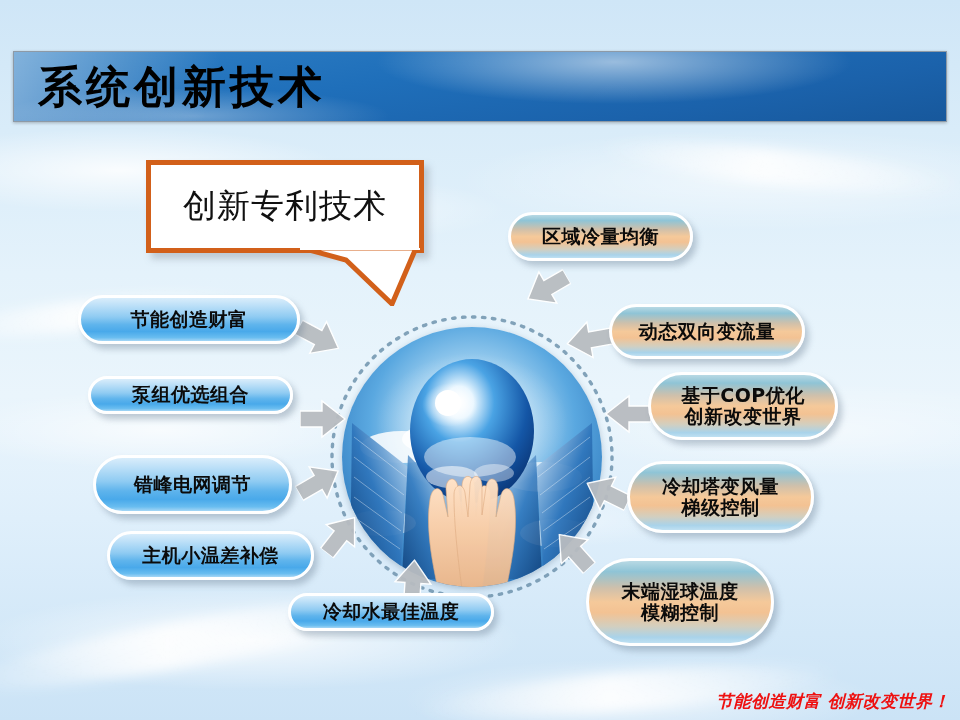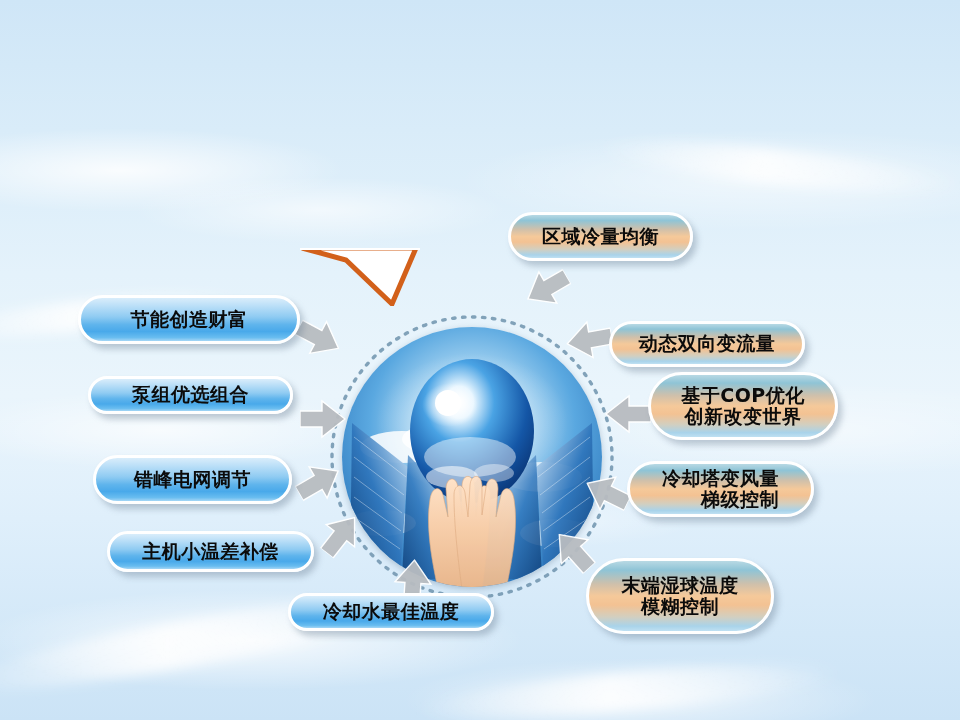--- a/index.html
+++ b/index.html
@@ -206,21 +206,27 @@
 <body>
 
 <div id="slide">
 
   <div class="clouds"></div>
   <div class="cloud-streak" style="left:-40px; top:620px; width:460px; height:46px; transform:rotate(-10deg);"></div>
   <div class="cloud-streak" style="left:420px; top:672px; width:420px; height:38px; transform:rotate(-5deg);"></div>
   <div class="cloud-streak" style="left:600px; top:150px; width:360px; height:34px; transform:rotate(6deg);"></div>
   <div class="cloud-streak" style="left:-60px; top:300px; width:300px; height:30px; transform:rotate(-6deg);"></div>
 
-
+  <div id="title-banner">
+    <div id="title-text">系统创新技术</div>
+  </div>
+
+  <div id="callout">
+    <div id="callout-text">创新专利技术</div>
+  </div>
   <svg id="callout-tail" viewBox="0 0 120 58">
     <polygon points="2,0 116,0 92,56 46,12" fill="#ffffff" stroke="#d2601a" stroke-width="5" stroke-linejoin="miter"></polygon>
     <rect x="0" y="-6" width="120" height="8" fill="#ffffff"></rect>
   </svg>
 
   <div id="center-circle">
     <div id="center-photo">
       <svg viewBox="0 0 260 260" width="260" height="260">
         <defs>
           <radialGradient id="skyG" cx="50%" cy="38%" r="72%">
@@ -336,46 +342,47 @@
       </svg>
     </div>
 
   <div id="left-items">
       <div class="pill blue" style="left: 78px; top: 295px; width: 222px; height: 49px;">
         <span class="plabel">节能创造财富</span>
       </div>
       <div class="pill blue" style="left: 88px; top: 376px; width: 205px; height: 33px;">
         <span class="plabel">泵组优选组合</span>
       </div>
-      <div class="pill blue" style="left: 93px; top: 455px; width: 199px; height: 49px;">
+      <div class="pill blue" style="left: 93px; top: 455px; width: 199px; height: 59px;">
         <span class="plabel">错峰电网调节</span>
       </div>
-      <div class="pill blue" style="left: 107px; top: 531px; width: 207px; height: 41px;">
+      <div class="pill blue" style="left: 107px; top: 531px; width: 207px; height: 49px;">
         <span class="plabel">主机小温差补偿</span>
       </div>
       <div class="pill blue" style="left: 288px; top: 593px; width: 206px; height: 34px;">
         <span class="plabel">冷却水最佳温度</span>
       </div>
     </div>
 
   <div id="right-items">
       <div class="pill orange" style="left: 508px; top: 212px; width: 185px; height: 49px;">
         <span class="plabel">区域冷量均衡</span>
       </div>
-      <div class="pill orange" style="left: 609px; top: 321px; width: 196px; height: 46px;">
+      <div class="pill orange" style="left: 609px; top: 304px; width: 196px; height: 55px;">
         <span class="plabel">动态双向变流量</span>
       </div>
       <div class="pill orange" style="left: 648px; top: 372px; width: 190px; height: 68px;">
         <span class="plabel">基于COP优化
 创新改变世界</span>
       </div>
-      <div class="pill orange" style="left: 627px; top: 461px; width: 187px; height: 56px; text-align: right;">
+      <div class="pill orange" style="left: 627px; top: 461px; width: 187px; height: 72px;">
         <span class="plabel">冷却塔变风量
 梯级控制</span>
       </div>
-      <div class="pill orange" style="left: 586px; top: 558px; width: 188px; height: 76px;">
+      <div class="pill orange" style="left: 586px; top: 558px; width: 188px; height: 88px;">
         <span class="plabel">末端湿球温度
 模糊控制</span>
       </div>
     </div>
 
+  <div id="footer-slogan">节能创造财富 创新改变世界！</div>
 
 </div>
 
 </body></html>

